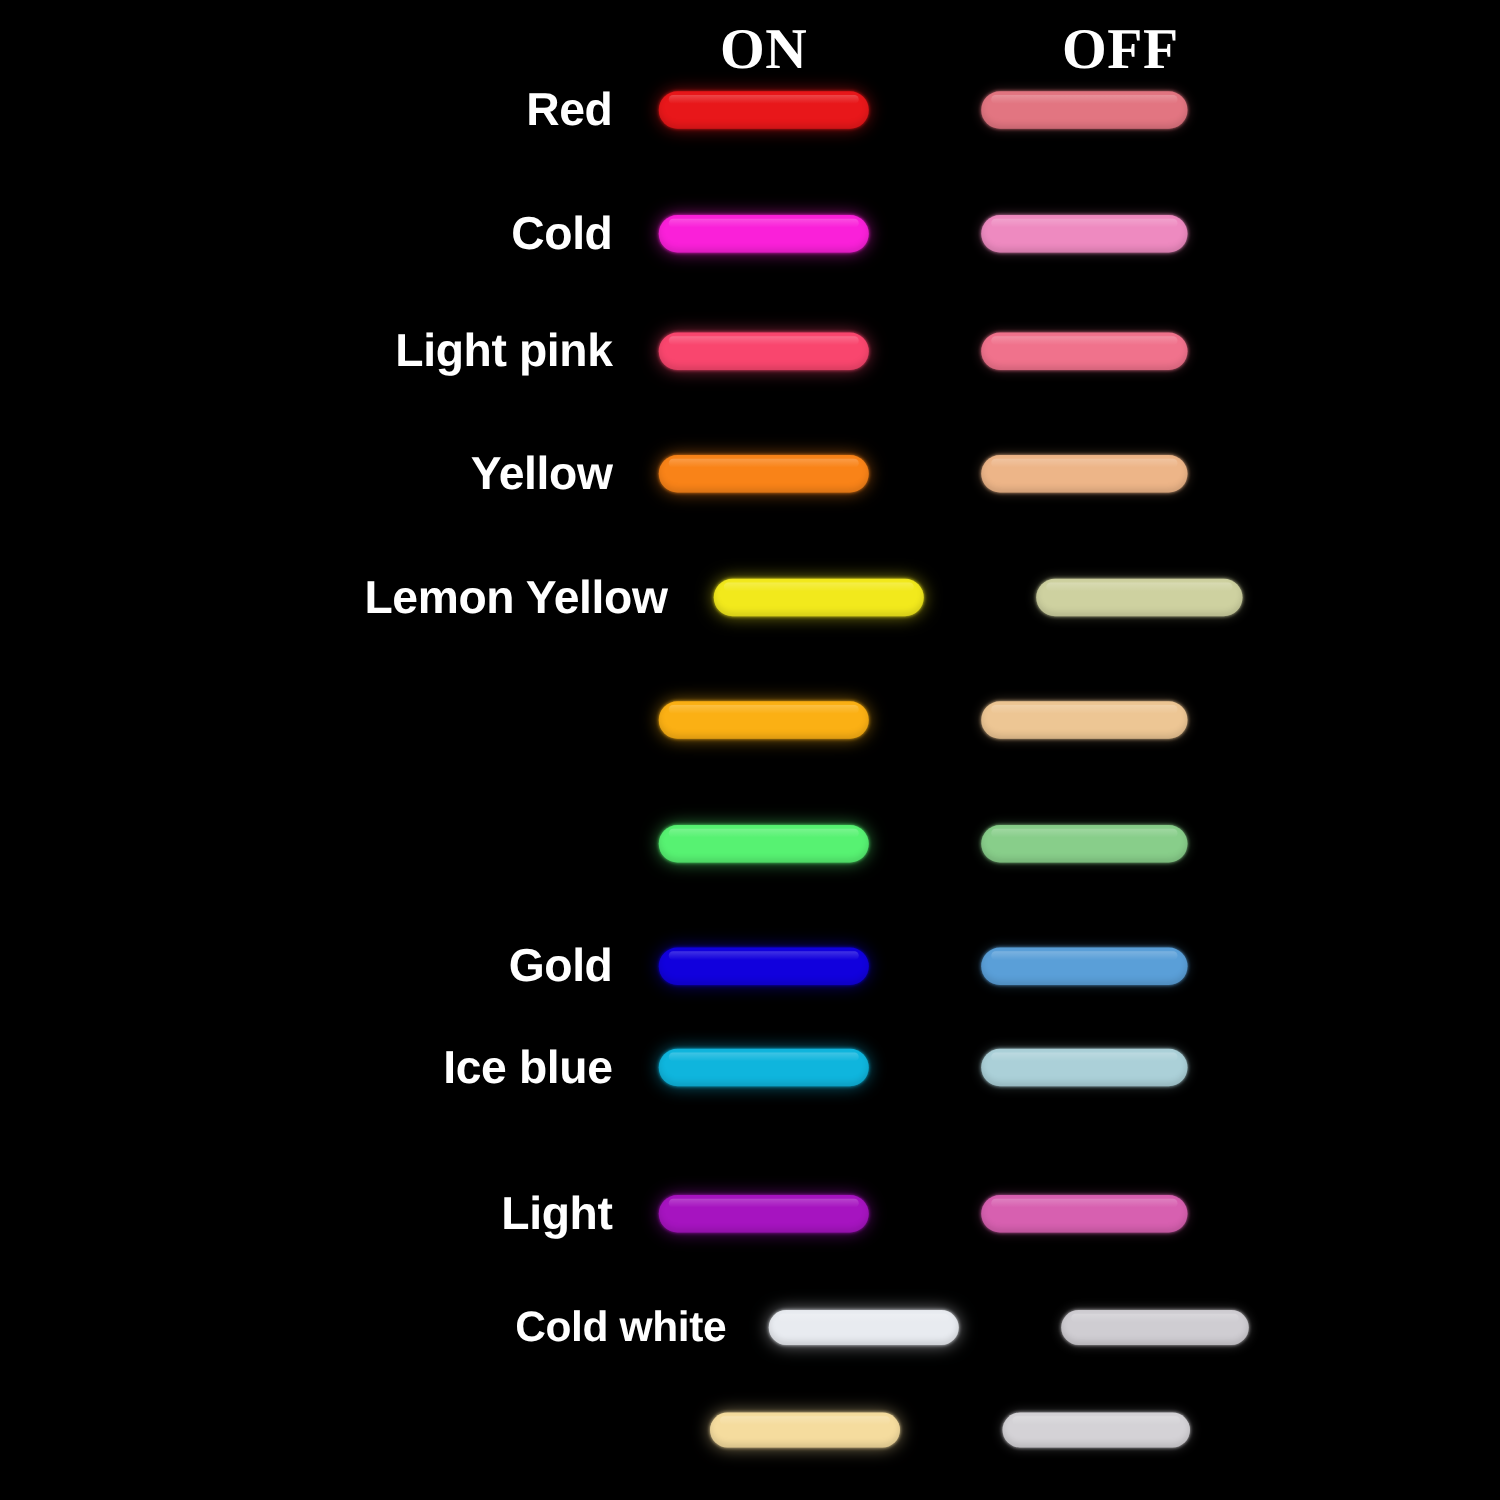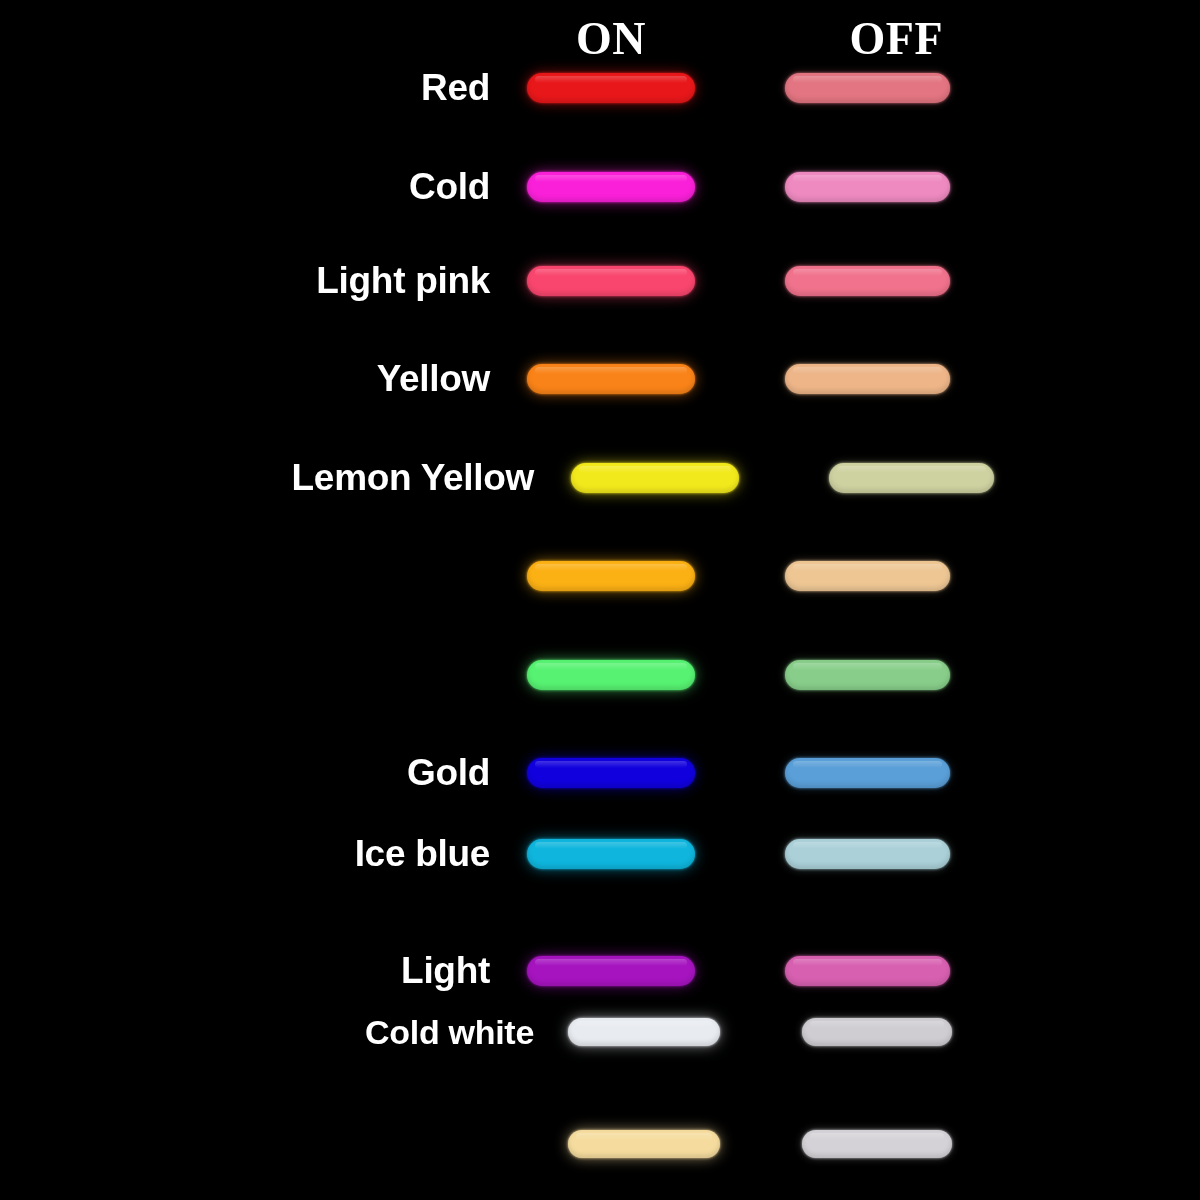--- a/index.html
+++ b/index.html
@@ -146,21 +146,21 @@
       <div class="row" style="top: 832px;">
         <div class="row-label">Ice blue</div>
         <div class="pill on" style="background: rgb(15, 181, 221); box-shadow: rgba(15, 181, 221, 0.55) 0px 0px 14px, rgba(15, 181, 221, 0.9) 0px 0px 3px, rgba(0, 0, 0, 0.13) 0px -3px 5px inset;"></div>
         <div class="pill off" style="background: rgb(171, 208, 216); box-shadow: rgba(171, 208, 216, 0.3) 0px 0px 9px, rgba(171, 208, 216, 0.9) 0px 0px 3px, rgba(0, 0, 0, 0.13) 0px -3px 5px inset;"></div>
       </div>
       <div class="row" style="top: 949px;">
         <div class="row-label">Light</div>
         <div class="pill on" style="background: rgb(166, 20, 192); box-shadow: rgba(166, 20, 192, 0.55) 0px 0px 14px, rgba(166, 20, 192, 0.9) 0px 0px 3px, rgba(0, 0, 0, 0.13) 0px -3px 5px inset;"></div>
         <div class="pill off" style="background: rgb(215, 96, 176); box-shadow: rgba(215, 96, 176, 0.3) 0px 0px 9px, rgba(215, 96, 176, 0.9) 0px 0px 3px, rgba(0, 0, 0, 0.13) 0px -3px 5px inset;"></div>
       </div>
-      <div class="row narrow" style="top: 1010px;">
+      <div class="row narrow" style="top: 1040px; margin-left: 47px;">
         <div class="row-label">Cold white</div>
         <div class="pill on" style="background: rgb(232, 235, 240); box-shadow: rgba(232, 235, 240, 0.55) 0px 0px 14px, rgba(232, 235, 240, 0.9) 0px 0px 3px, rgba(0, 0, 0, 0.13) 0px -3px 5px inset;"></div>
         <div class="pill off" style="background: rgb(207, 205, 210); box-shadow: rgba(207, 205, 210, 0.3) 0px 0px 9px, rgba(207, 205, 210, 0.9) 0px 0px 3px, rgba(0, 0, 0, 0.13) 0px -3px 5px inset;"></div>
       </div>
       <div class="row narrow" style="top: 1122px;">
         <div class="pill on" style="background: rgb(245, 220, 158); box-shadow: rgba(245, 220, 158, 0.55) 0px 0px 14px, rgba(245, 220, 158, 0.9) 0px 0px 3px, rgba(0, 0, 0, 0.13) 0px -3px 5px inset;"></div>
         <div class="pill off" style="background: rgb(212, 210, 214); box-shadow: rgba(212, 210, 214, 0.3) 0px 0px 9px, rgba(212, 210, 214, 0.9) 0px 0px 3px, rgba(0, 0, 0, 0.13) 0px -3px 5px inset;"></div>
       </div>
     </div>
 

